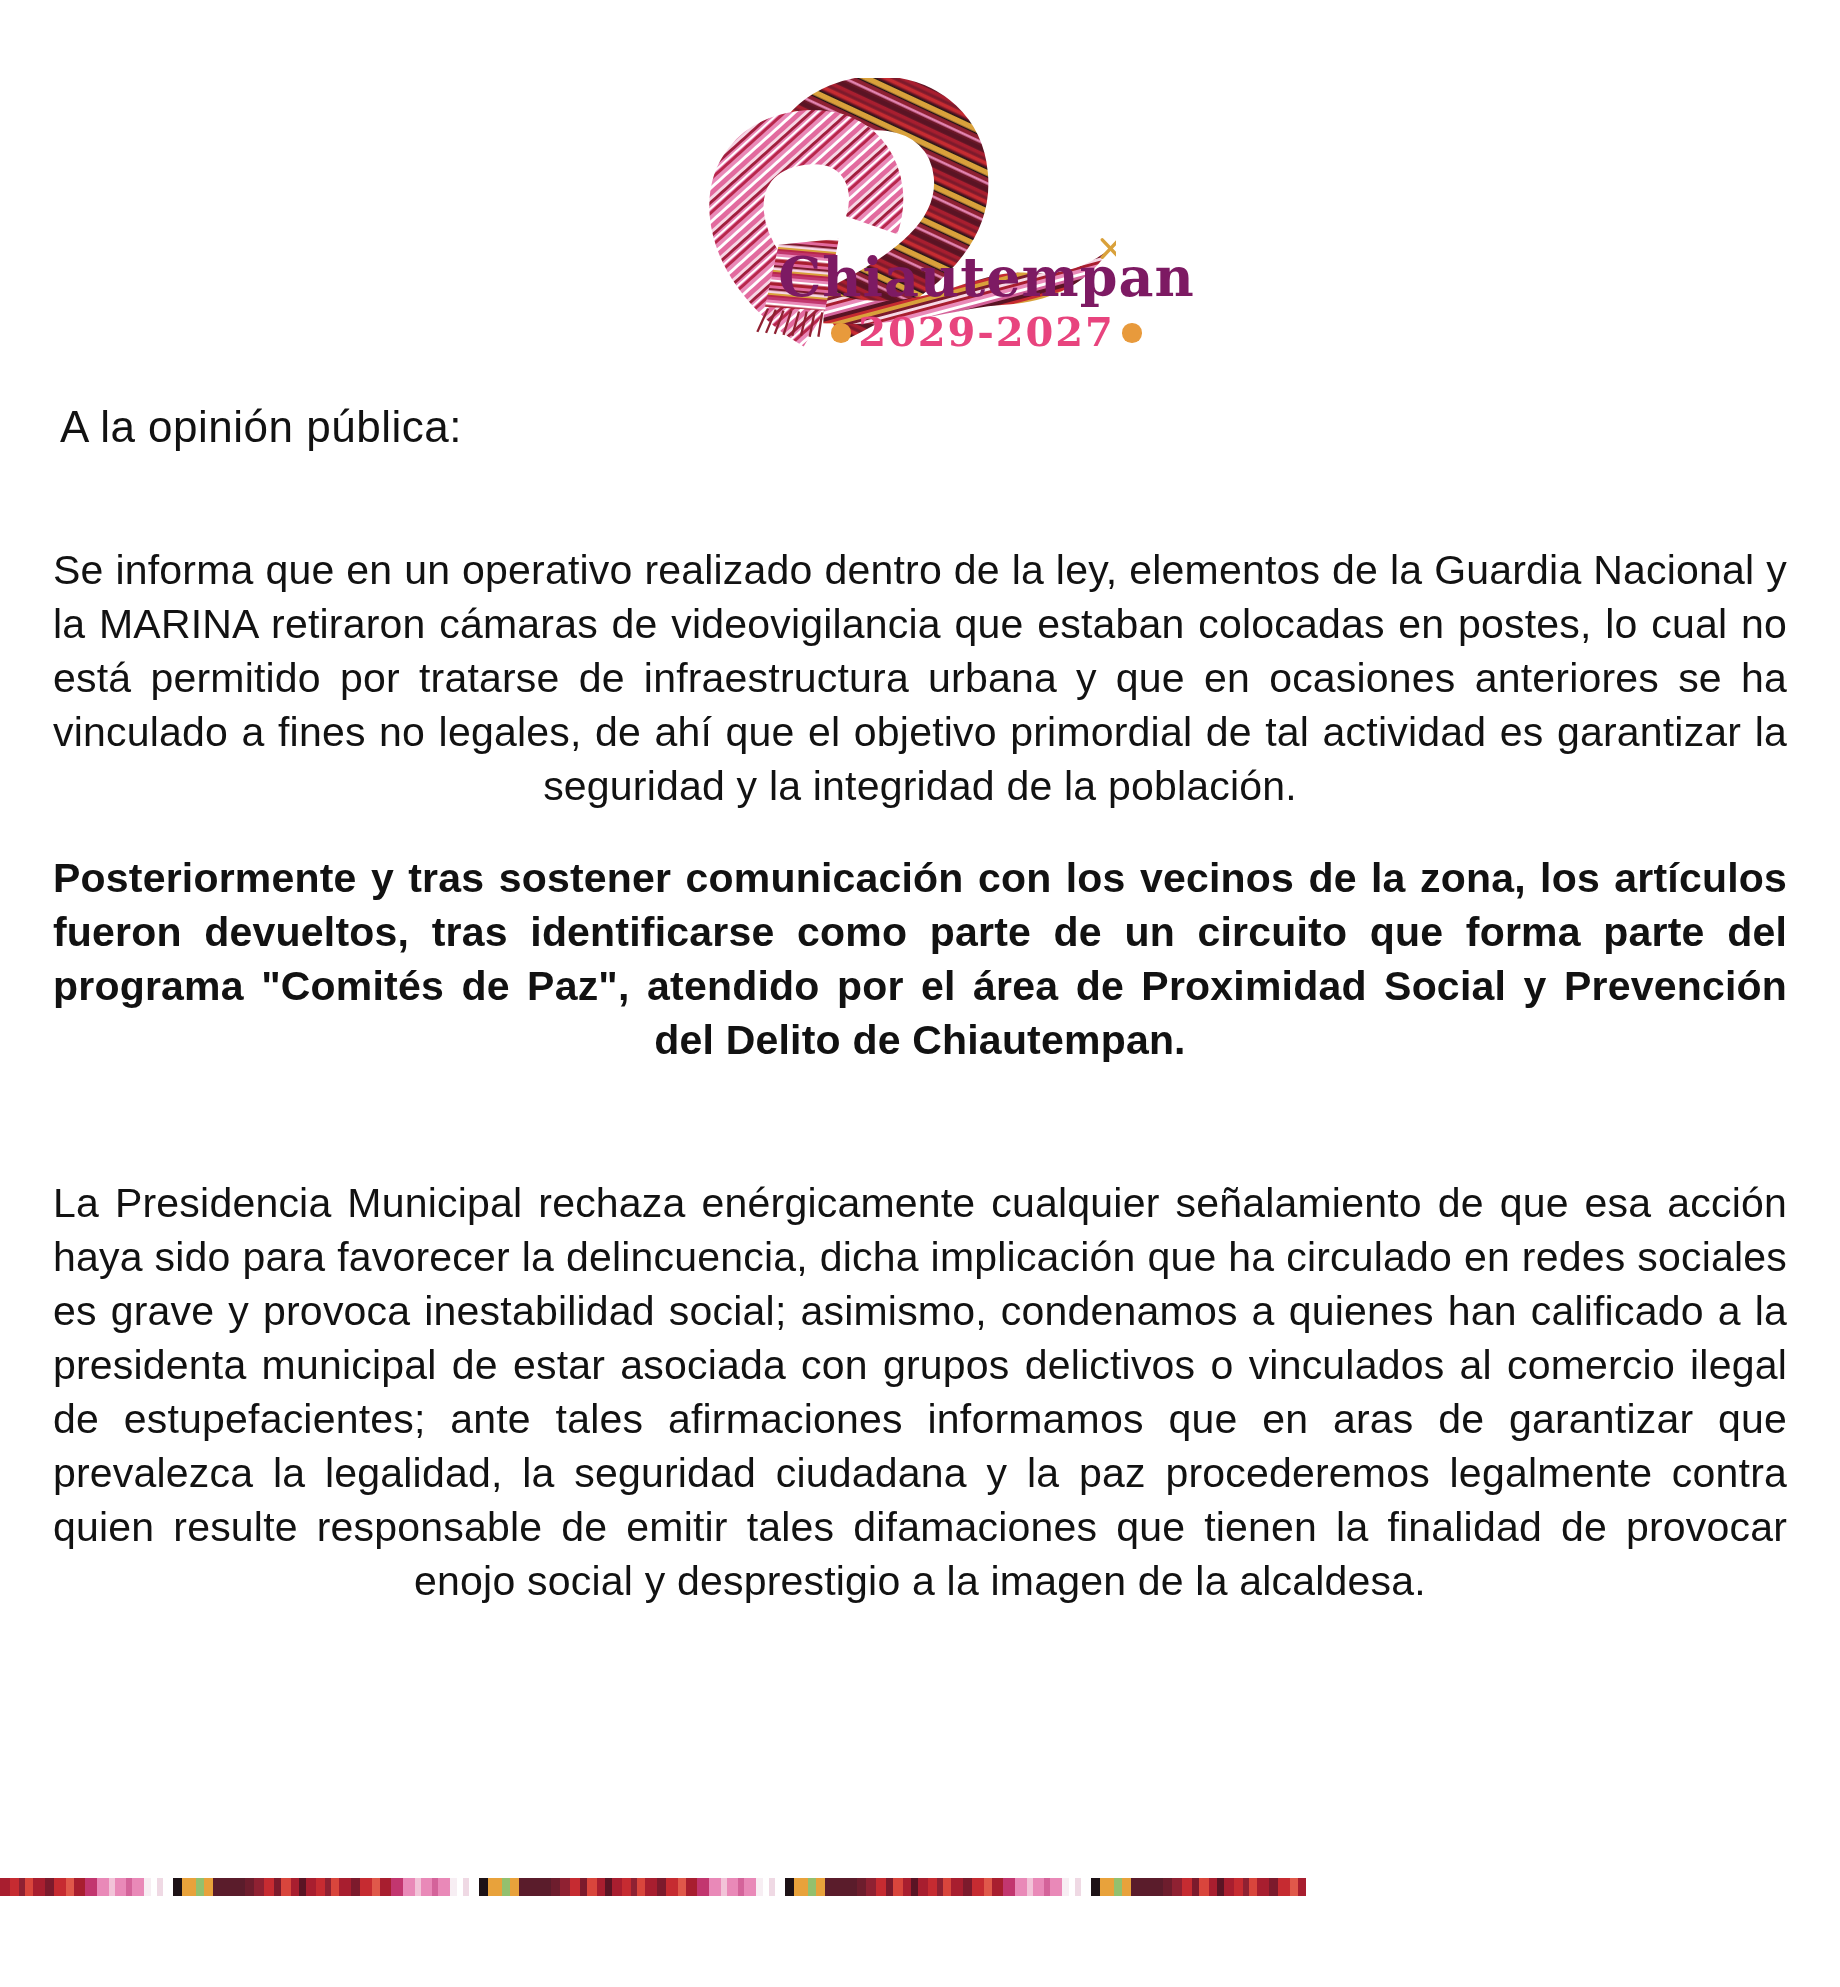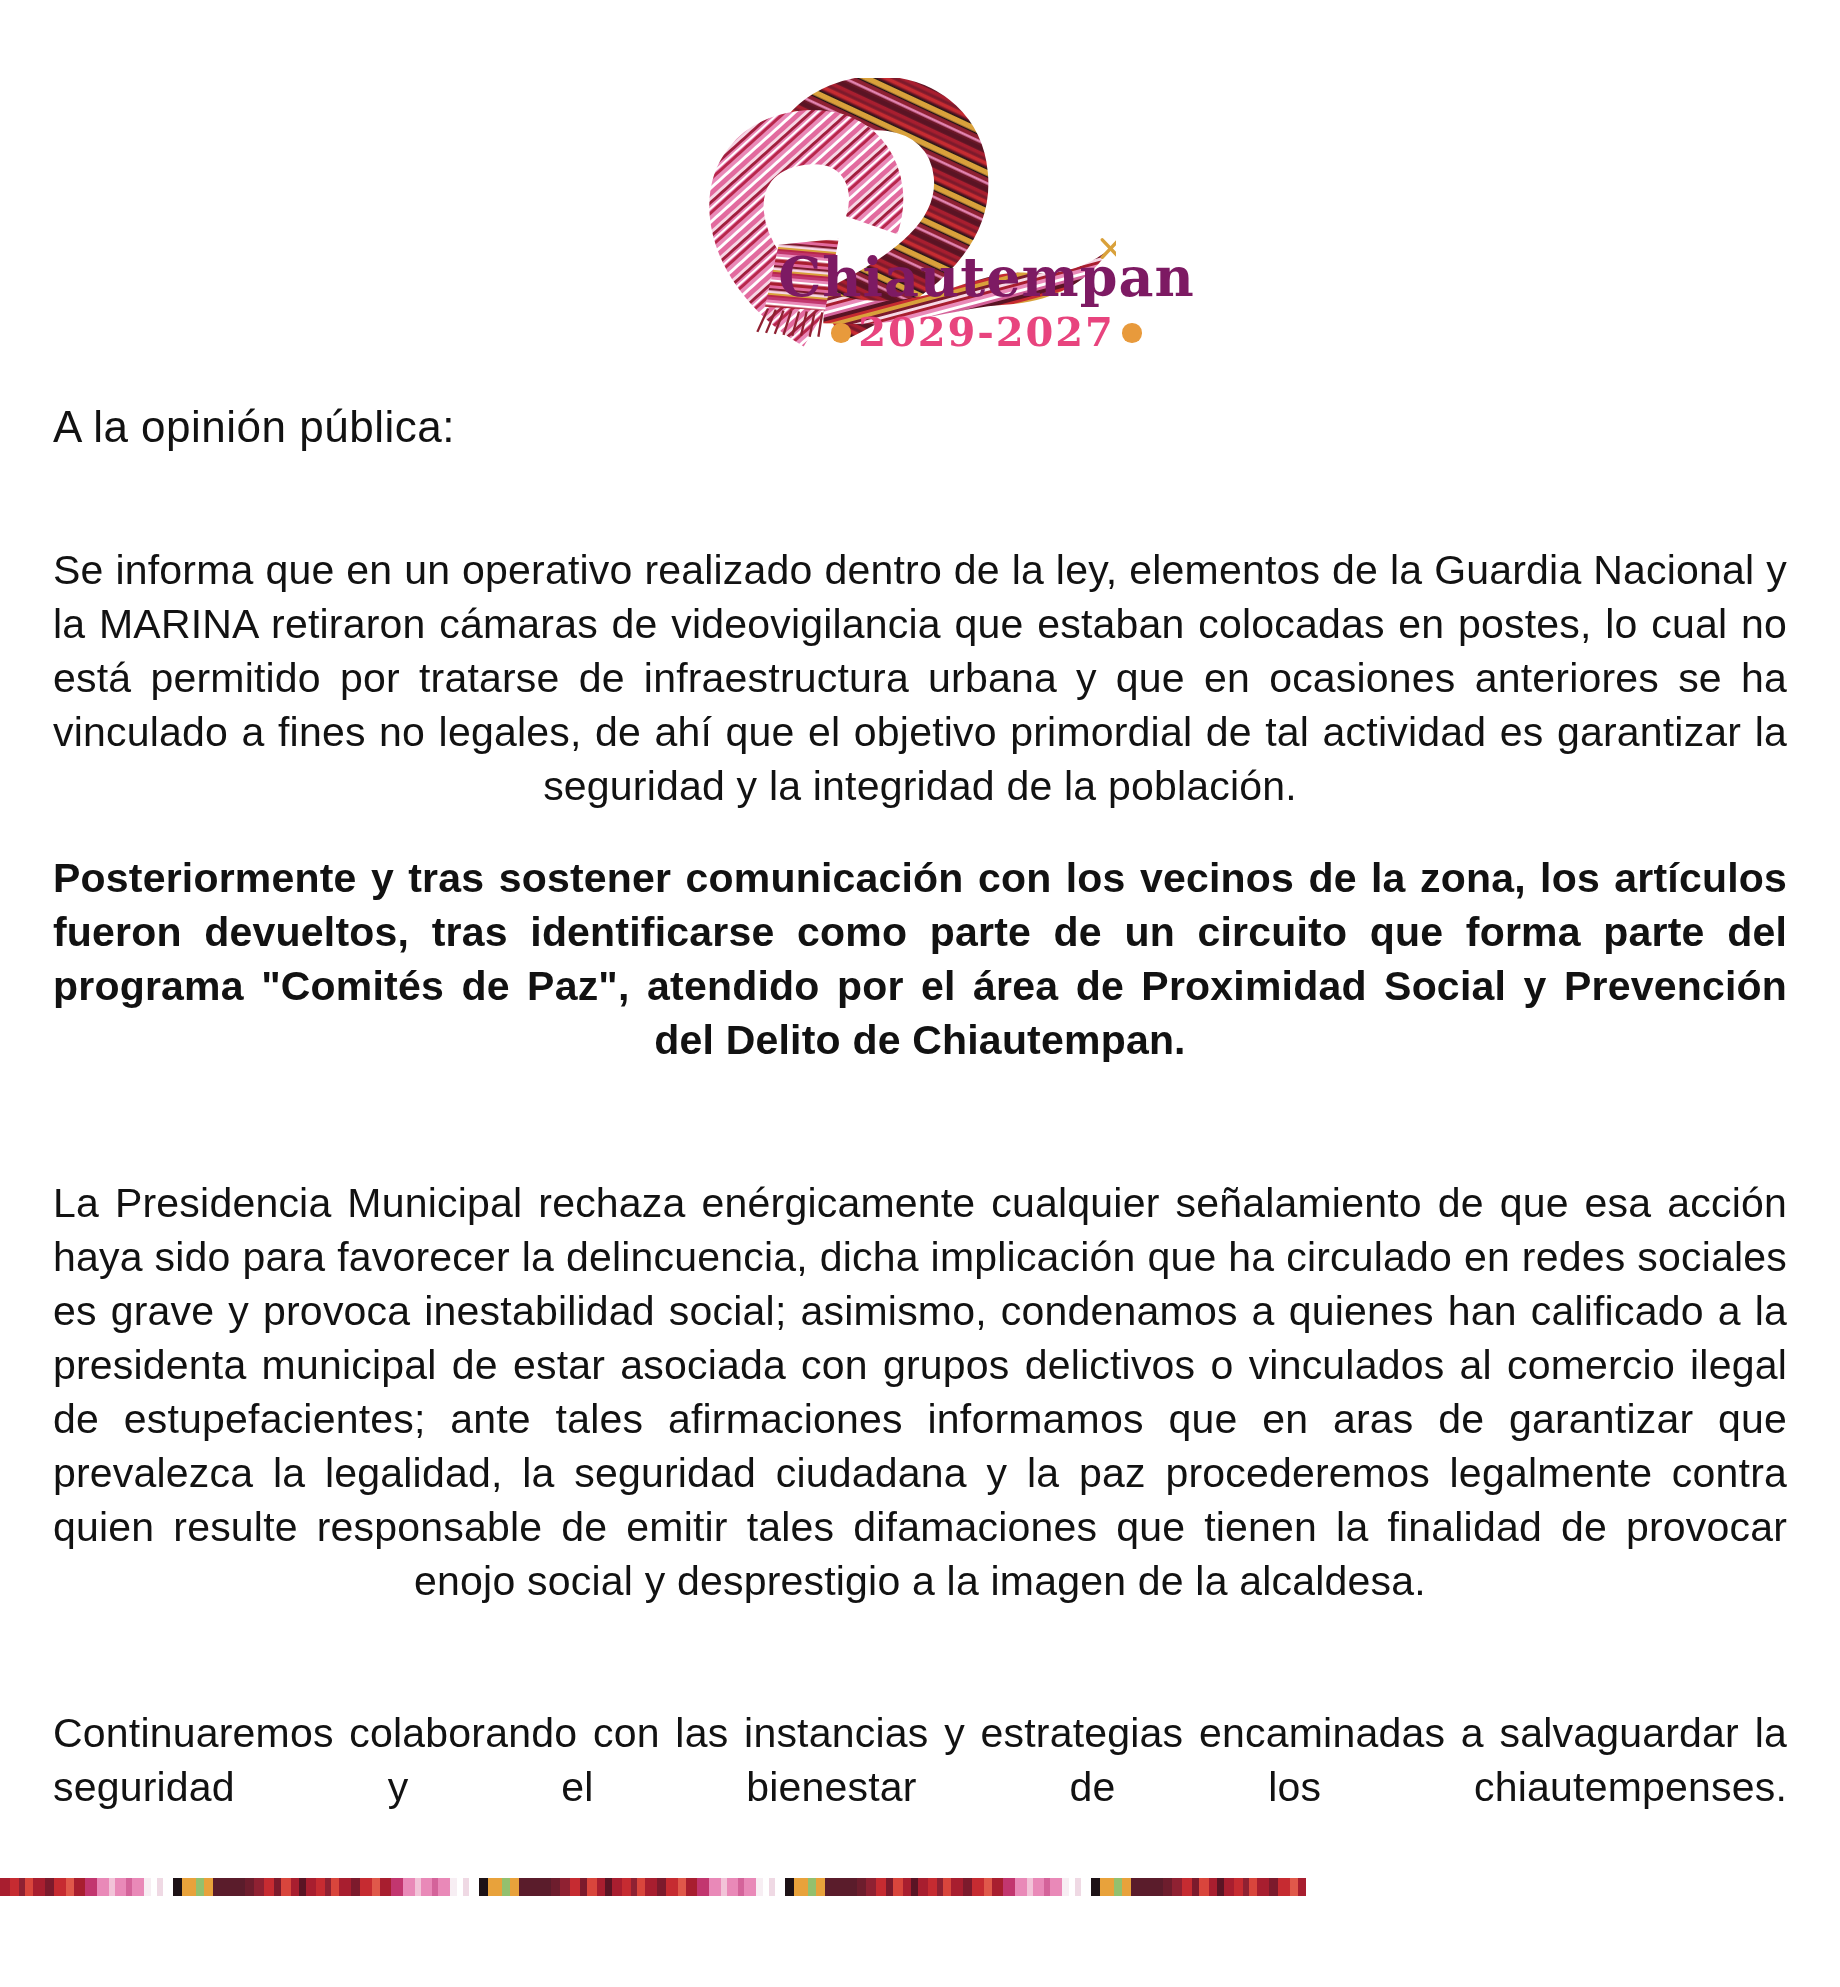--- a/index.html
+++ b/index.html
@@ -43,21 +43,21 @@
   }
   .term-dot{
     display:inline-block;
     width:19.4px;height:19.4px;border-radius:50%;
     background:var(--dot_orange);
     margin:0 7.8px;
     vertical-align:8%;
   }
   
   .salutation{
-    position:absolute;left:53px;top:402px;width:1732px;
+    position:absolute;left:60px;top:402px;width:1732px;
     font-size:44px;
     letter-spacing:0.5px;
   }
   .para{
     position:absolute;left:53px;width:1734px;
     font-size:41px;
     line-height:54px;
     letter-spacing:0.2px;
     text-align:justify;
     text-align-last:center;
@@ -179,21 +179,20 @@
   <div class="logo-textbox">
     <div class="logo-name">Chiautempan</div>
     <div class="logo-term"><span class="term-dot"></span><span>2029-2027</span><span class="term-dot"></span></div>
   </div>
 
   <p class="salutation">A la opinión pública:</p>
 
   <p class="para p1">Se informa que en un operativo realizado dentro de la ley, elementos de la Guardia Nacional y la MARINA  retiraron cámaras de videovigilancia que estaban colocadas en postes, lo cual no está permitido por tratarse de infraestructura urbana y que en ocasiones anteriores se ha vinculado a fines no legales, de ahí que el objetivo primordial de tal actividad es garantizar la seguridad y la integridad de la población.</p>
   <p class="para p2">Posteriormente y tras sostener comunicación con los vecinos de la zona, los artículos fueron devueltos, tras identificarse como parte de un circuito que forma parte del programa "Comités de Paz", atendido por el área de Proximidad Social y Prevención del Delito de Chiautempan.</p>
   <p class="para p3">La Presidencia Municipal rechaza enérgicamente cualquier señalamiento de que esa acción haya sido para favorecer la delincuencia, dicha implicación que ha circulado en redes sociales es grave y provoca inestabilidad social; asimismo, condenamos a quienes han calificado a la presidenta municipal de estar asociada con grupos delictivos o vinculados al comercio ilegal de estupefacientes; ante tales afirmaciones informamos que en aras de garantizar que prevalezca la legalidad, la seguridad ciudadana y la paz procederemos legalmente contra quien resulte responsable de emitir tales difamaciones que tienen la finalidad de provocar enojo social y desprestigio a la imagen de la alcaldesa.</p>
-  <p class="para p4">Continuaremos colaborando con las instancias y estrategias encaminadas a salvaguardar la seguridad y el bienestar de los chiautempenses.</p>
 
   <div class="serape-strip"></div>
   <div class="footer-slogan">
     <div class="slogan-line1">IDENTIDAD</div>
     <div class="slogan-line2">que transforma</div>
   </div>
 
 </div>
 
 

